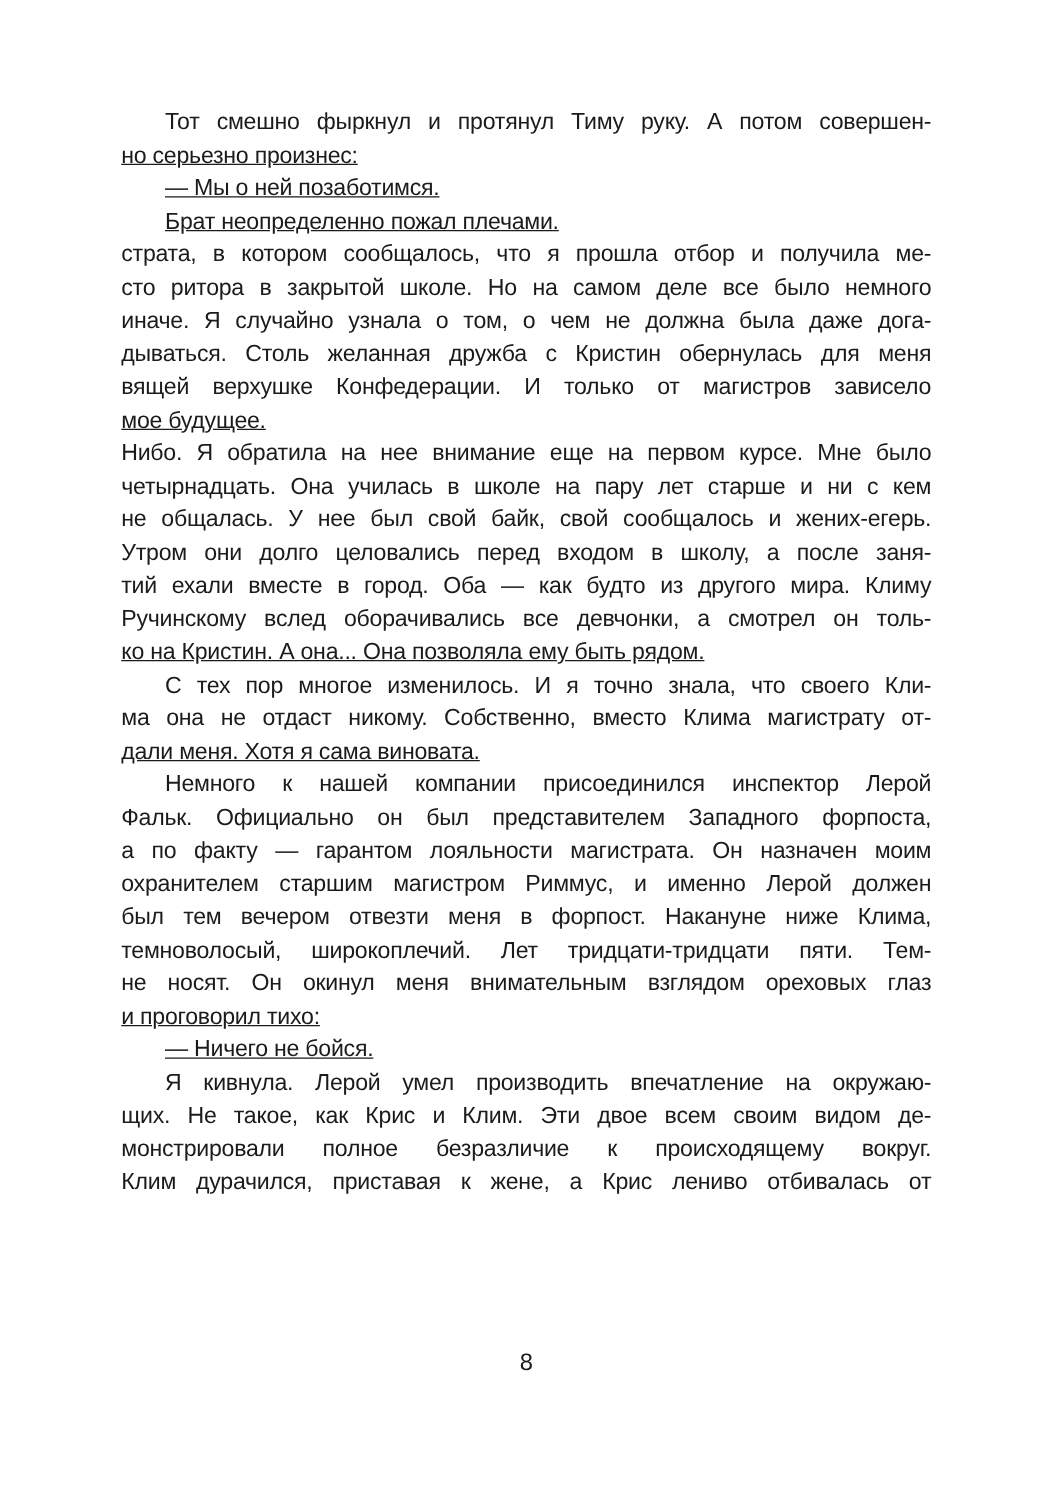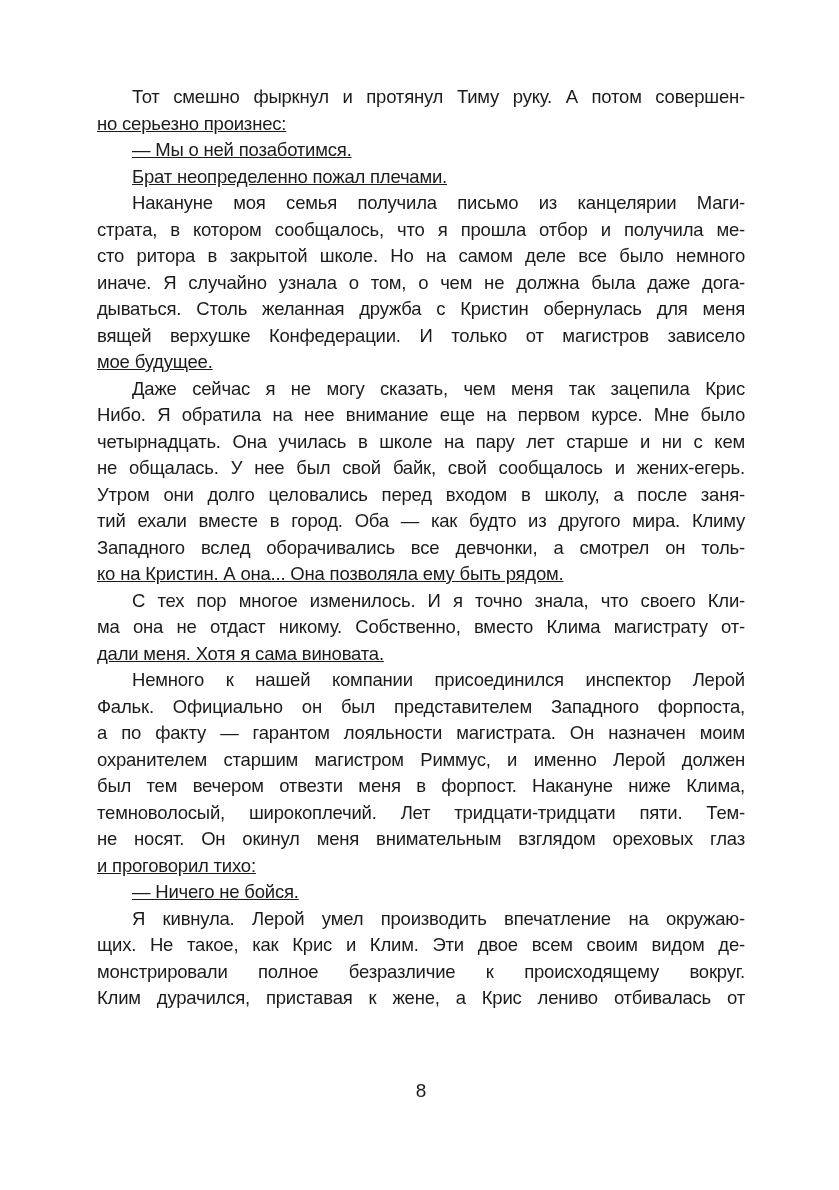--- a/index.html
+++ b/index.html
@@ -62,36 +62,34 @@
         <div class="line first">Тот смешно фыркнул и протянул Тиму руку. А потом совершен-</div>
         <div class="line last">но серьезно произнес:</div>
       </div>
       <div class="paragraph">
         <div class="line first last">— Мы о ней позаботимся.</div>
       </div>
       <div class="paragraph">
         <div class="line first last">Брат неопределенно пожал плечами.</div>
       </div>
       <div class="paragraph">
-        <div class="line first">Накануне моя семья получила письмо из канцелярии Маги-</div>
         <div class="line">страта, в котором сообщалось, что я прошла отбор и получила ме-</div>
         <div class="line">сто ритора в закрытой школе. Но на самом деле все было немного</div>
         <div class="line">иначе. Я случайно узнала о том, о чем не должна была даже дога-</div>
         <div class="line">дываться. Столь желанная дружба с Кристин обернулась для меня</div>
         <div class="line">вящей верхушке Конфедерации. И только от магистров зависело</div>
         <div class="line last">мое будущее.</div>
       </div>
       <div class="paragraph">
-        <div class="line first">Даже сейчас я не могу сказать, чем меня так зацепила Крис</div>
         <div class="line">Нибо. Я обратила на нее внимание еще на первом курсе. Мне было</div>
         <div class="line">четырнадцать. Она училась в школе на пару лет старше и ни с кем</div>
         <div class="line">не общалась. У нее был свой байк, свой сообщалось и жених-егерь.</div>
         <div class="line">Утром они долго целовались перед входом в школу, а после заня-</div>
         <div class="line">тий ехали вместе в город. Оба — как будто из другого мира. Климу</div>
-        <div class="line">Западного вслед оборачивались все девчонки, а смотрел он толь-</div>
+        <div class="line">Ручинскому вслед оборачивались все девчонки, а смотрел он толь-</div>
         <div class="line last">ко на Кристин. А она... Она позволяла ему быть рядом.</div>
       </div>
       <div class="paragraph">
         <div class="line first">С тех пор многое изменилось. И я точно знала, что своего Кли-</div>
         <div class="line">ма она не отдаст никому. Собственно, вместо Клима магистрату от-</div>
         <div class="line last">дали меня. Хотя я сама виновата.</div>
       </div>
       <div class="paragraph">
         <div class="line first">Немного к нашей компании присоединился инспектор Лерой</div>
         <div class="line">Фальк. Официально он был представителем Западного форпоста,</div>

